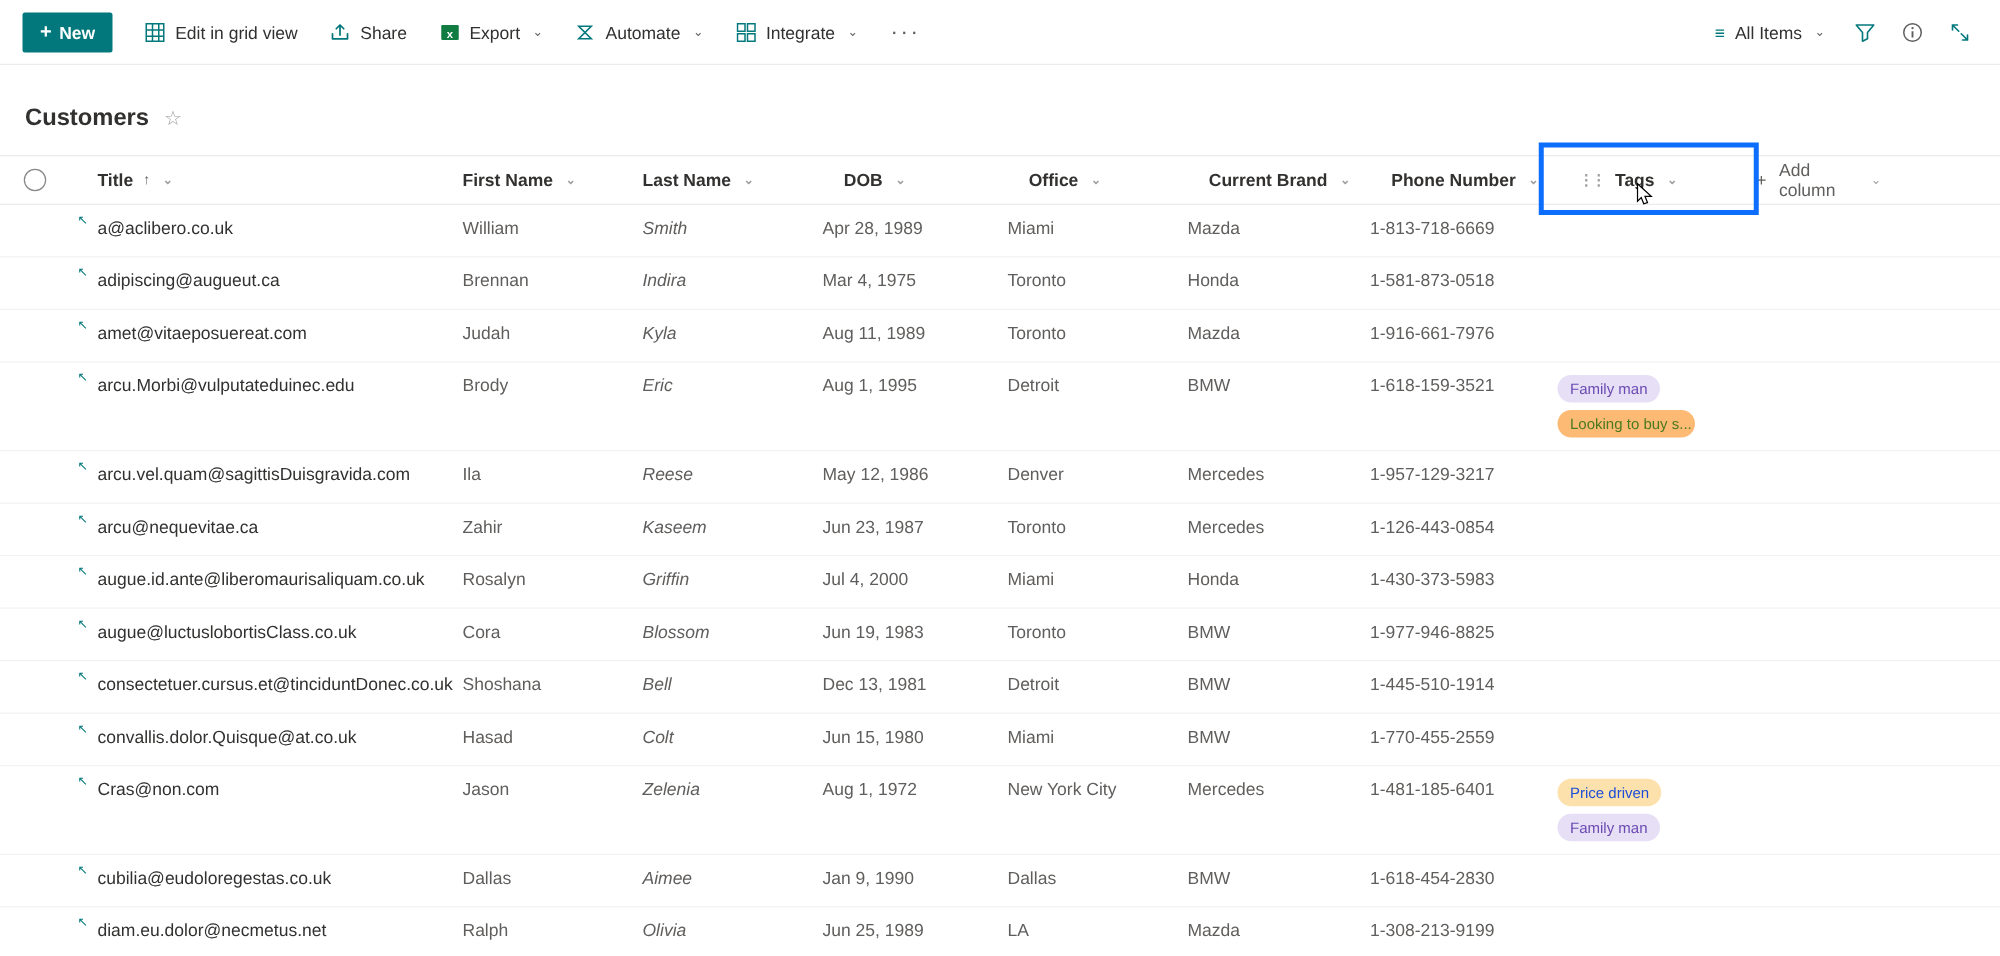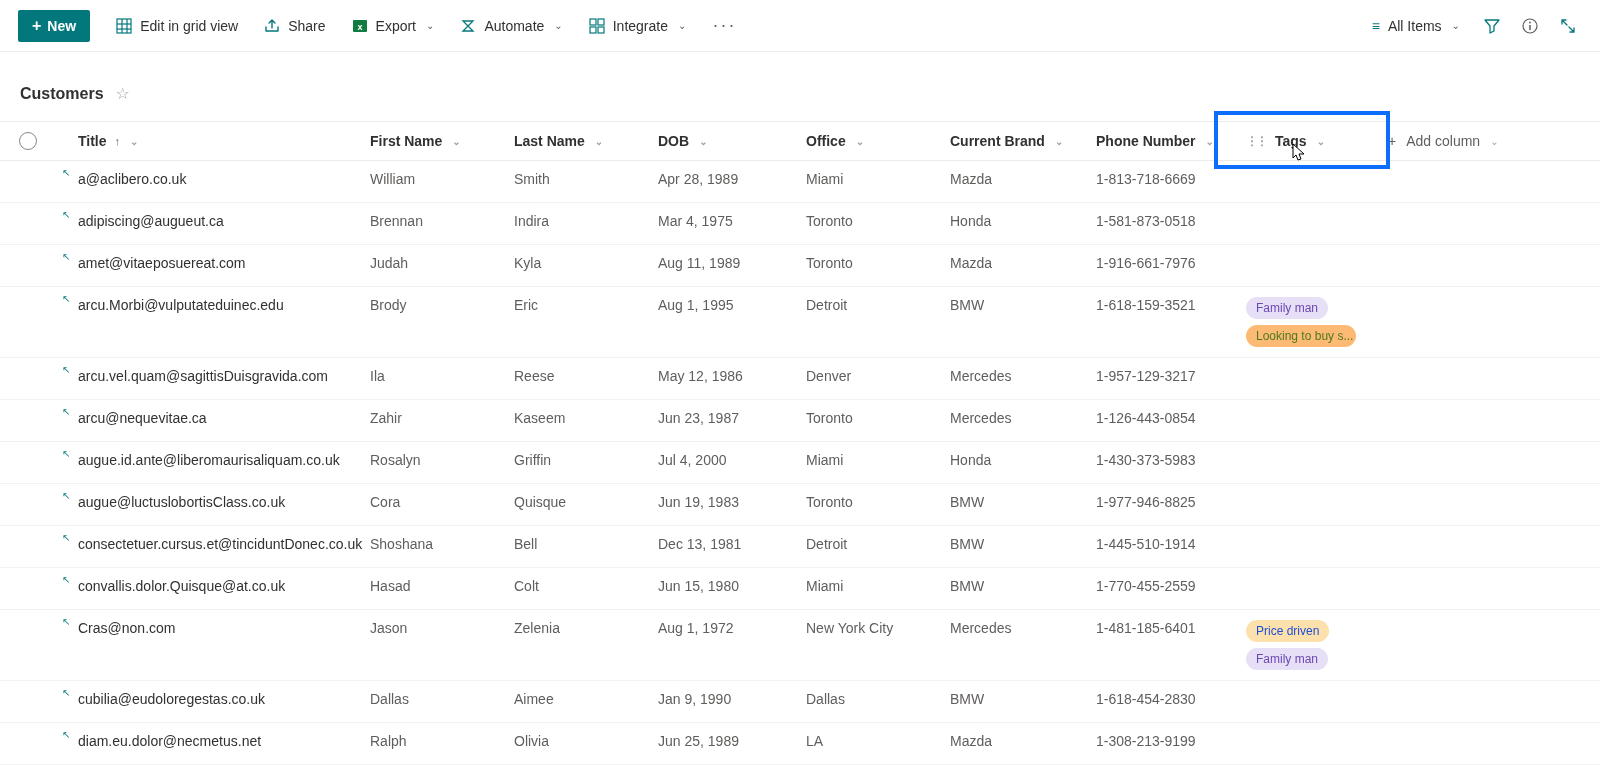--- a/index.html
+++ b/index.html
@@ -14,51 +14,51 @@
   .chev { font-size: 10px; color: #605e5c; margin-left: 2px; }
   .spacer { flex: 1; }
   .right-tools { display: flex; align-items: center; gap: 10px; }
   .icon-btn { display: inline-flex; align-items: center; justify-content: center; width: 28px; height: 28px; background: transparent; border: none; cursor: pointer; color: #605e5c; border-radius: 2px; }
   .view-btn { display: inline-flex; align-items: center; gap: 8px; background: transparent; border: none; height: 32px; padding: 0 8px; font-size: 14px; color: #323130; cursor: pointer; }
   .eq-icon { color: #03787c; font-weight: 600; }
   .filter-icon { color: #03787c; }
 
   
   .list-header { display: flex; align-items: center; gap: 12px; padding: 32px 20px 18px 20px; }
-  .list-title { font-size: 16px; font-weight: 600; color: #323130; }
+  .list-title { font-size: 19px; font-weight: 600; color: #323130; }
   .star { color: #a19f9d; font-size: 16px; cursor: pointer; }
 
   
   .grid { width: 100%; }
   .grid-header { display: flex; align-items: center; height: 40px; border-top: 1px solid #edebe9; border-bottom: 1px solid #edebe9; color: #323130; font-size: 14px; }
   .sel-col { width: 56px; display: flex; align-items: center; justify-content: center; }
   .circle { width: 18px; height: 18px; border: 1px solid #8a8886; border-radius: 50%; }
-  .col { display: flex; align-items: center; gap: 6px; padding-right: 1px; font-weight: 600; color: #323130; cursor: pointer; }
+  .col { display: flex; align-items: center; gap: 6px; padding-right: 12px; font-weight: 600; color: #323130; cursor: pointer; }
   .col .sort-up { font-size: 11px; color: #605e5c; margin-left: 2px; }
   .col .hchev { font-size: 10px; color: #a19f9d; margin-left: 4px; }
   .col-title { width: 314px; padding-left: 22px; }
   .col-fn { width: 144px; }
-  .col-ln { width: 144px; }
+  .col-ln { width: 161px; }
   .col-dob { width: 148px; }
   .col-off { width: 144px; }
   .col-brand { width: 146px; }
   .col-phone { width: 150px; }
   .col-tags { width: 142px; position: relative; }
   .col-add { width: 112px; color: #605e5c; font-weight: 400; }
 
   .tags-highlight { position: absolute; left: -32px; top: -22px; width: 176px; height: 58px; border: 4px solid #0d6efd; pointer-events: none; }
   .cursor { position: absolute; width: 14px; height: 20px; pointer-events: none; }
 
   .grid-body { }
   .row { display: flex; align-items: flex-start; min-height: 42px; border-bottom: 1px solid #f3f2f1; padding: 10px 0; }
   .row .cell { font-size: 14px; color: #605e5c; }
   .row .cell-title { width: 314px; padding-left: 22px; color: #323130; position: relative; display: flex; align-items: center; }
   .row .presence { position: absolute; left: 6px; top: -4px; color: #03787c; font-size: 10px; }
   .row .cell-fn { width: 144px; }
-  .row .cell-ln { width: 144px; }
+  .row .cell-ln { width: 144px; font-style: italic; }
   .row .cell-dob { width: 148px; }
   .row .cell-off { width: 144px; }
   .row .cell-brand { width: 146px; }
   .row .cell-phone { width: 150px; }
   .row .cell-tags { width: 160px; display: flex; flex-wrap: wrap; gap: 6px; }
   .tag { display: inline-flex; align-items: center; height: 22px; padding: 0 10px; border-radius: 11px; font-size: 12px; white-space: nowrap; max-width: 110px; overflow: hidden; text-overflow: ellipsis; }
   .tag-purple { background: #e6dff5; color: #6b49b3; }
   .tag-green { background: #fdba74; color: #4a7a1f; }
   .tag-orange { background: #fde1ac; color: #1d4ed8; }
 
@@ -319,21 +319,21 @@
         <div class="cell cell-phone">1-430-373-5983</div>
         <div class="cell cell-tags"></div>
       </div>
       <div class="row">
         <div class="sel-col"></div>
         <div class="cell cell-title">
           <span class="presence" style="transform: scaleX(-1);">↗</span>
           <span>augue@luctuslobortisClass.co.uk</span>
         </div>
         <div class="cell cell-fn">Cora</div>
-        <div class="cell cell-ln">Quisque</div>
+        <div class="cell cell-ln">Blossom</div>
         <div class="cell cell-dob">Jun 19, 1983</div>
         <div class="cell cell-off">Toronto</div>
         <div class="cell cell-brand">BMW</div>
         <div class="cell cell-phone">1-977-946-8825</div>
         <div class="cell cell-tags"></div>
       </div>
       <div class="row">
         <div class="sel-col"></div>
         <div class="cell cell-title">
           <span class="presence" style="transform: scaleX(-1);">↗</span>

